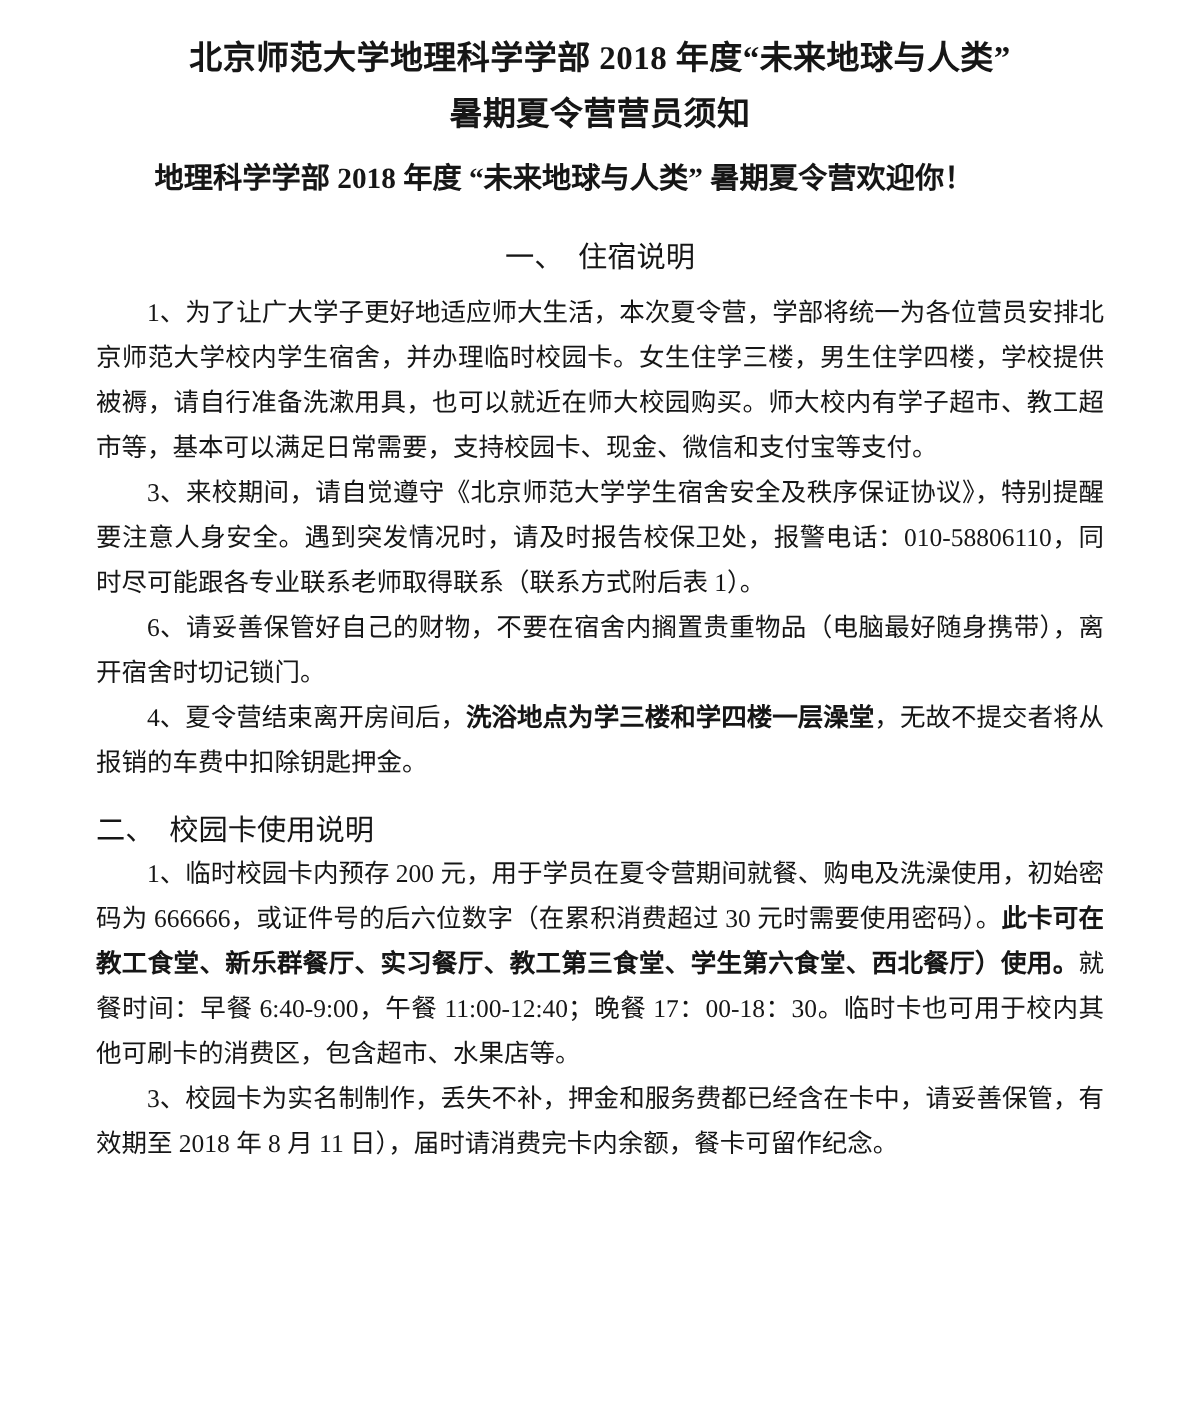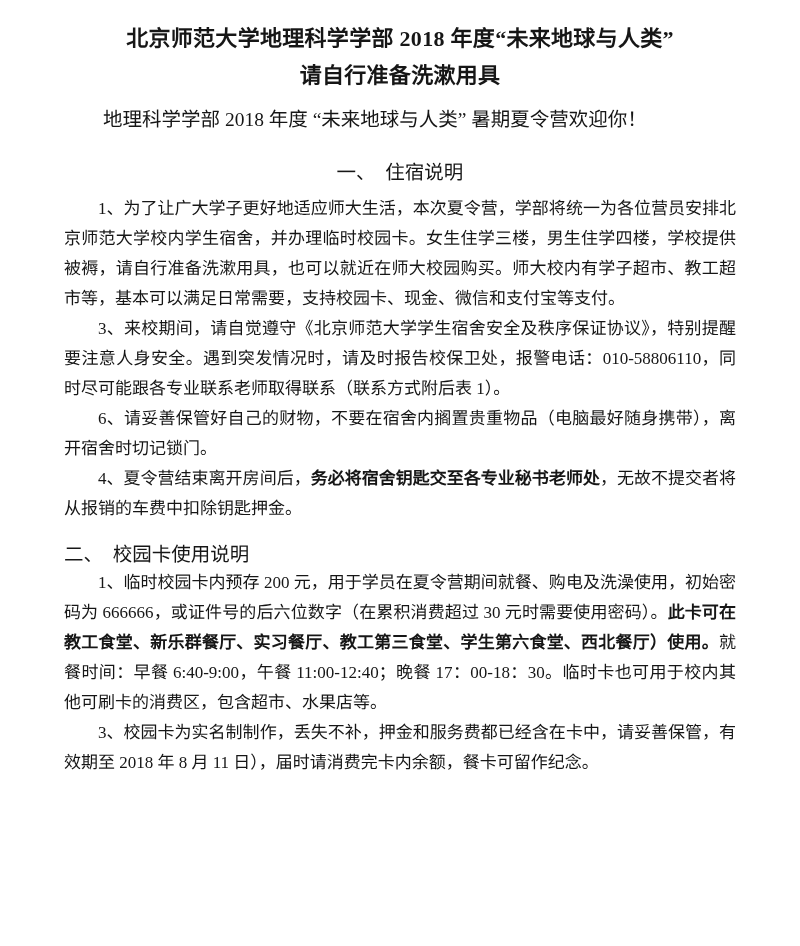--- a/index.html
+++ b/index.html
@@ -19,21 +19,21 @@
     font-weight: bold;
     font-size: 22px;
     line-height: 37px;
     text-align: center;
     letter-spacing: 0.3px;
   }
   h1.title span { display: block; text-align: center; }
 
   p.welcome {
     margin: 12px 0 0 0;
-    font-weight: normal;
+    font-weight: bold;
     font-size: 19.5px;
     line-height: 28px;
     text-indent: 2em;
   }
 
   h2.h {
     font-family: "Liberation Sans", "DejaVu Sans", sans-serif;
     font-weight: normal;
     font-size: 19.5px;
     line-height: 28px;
@@ -53,34 +53,34 @@
   .mt18 { margin-top: 18px; }
   .b { font-weight: bold; }
 </style>
 </head>
 <body>
 
 <div class="page">
 
   <h1 class="title">
     <span>北京师范大学地理科学学部 2018 年度“未来地球与人类”</span>
-    <span>请自行准备洗漱用具</span>
+    <span>暑期夏令营营员须知</span>
   </h1>
 
   <p class="welcome">地理科学学部 2018 年度 “未来地球与人类” 暑期夏令营欢迎你！</p>
 
   <h2 class="h s1">一、　住宿说明</h2>
 
   <p class="body"><span>1、为了让广大学子更好地适应师大生活，本次夏令营，学部将统一为各位营员安排北京师范大学校内学生宿舍，并办理临时校园卡。女生住学三楼，男生住学四楼，学校提供被褥，请自行准备洗漱用具，也可以就近在师大校园购买。师大校内有学子超市、教工超市等，基本可以满足日常需要，支持校园卡、现金、微信和支付宝等支付。</span></p>
 
   <p class="body"><span>3、来校期间，请自觉遵守《北京师范大学学生宿舍安全及秩序保证协议》，特别提醒要注意人身安全。遇到突发情况时，请及时报告校保卫处，报警电话：010-58806110，同时尽可能跟各专业联系老师取得联系（联系方式附后表 1）。</span></p>
 
   <p class="body"><span>6、请妥善保管好自己的财物，不要在宿舍内搁置贵重物品（电脑最好随身携带），离开宿舍时切记锁门。</span></p>
 
-  <p class="body"><span>4、夏令营结束离开房间后，</span><span class="b">务必将宿舍钥匙交至各专业秘书老师处</span><span>，无故不提交者将从报销的车费中扣除钥匙押金。</span></p>
+  <p class="body"><span>4、夏令营结束离开房间后，</span><span class="b">洗浴地点为学三楼和学四楼一层澡堂</span><span>，无故不提交者将从报销的车费中扣除钥匙押金。</span></p>
 
   <h2 class="h s2">二、　校园卡使用说明</h2>
 
   <p class="body mt8"><span>1、临时校园卡内预存 200 元，用于学员在夏令营期间就餐、购电及洗澡使用，初始密码为 666666，或证件号的后六位数字（在累积消费超过 30 元时需要使用密码）。</span><span class="b">此卡可在教工食堂、新乐群餐厅、实习餐厅、教工第三食堂、学生第六食堂、西北餐厅）使用。</span><span>就餐时间：早餐 6:40-9:00，午餐 11:00-12:40；晚餐 17：00-18：30。临时卡也可用于校内其他可刷卡的消费区，包含超市、水果店等。</span></p>
 
 
   <p class="body mt18"><span>3、校园卡为实名制制作，丢失不补，押金和服务费都已经含在卡中，请妥善保管，有效期至 2018 年 8 月 11 日），届时请消费完卡内余额，餐卡可留作纪念。</span></p>
 
 </div>
 

